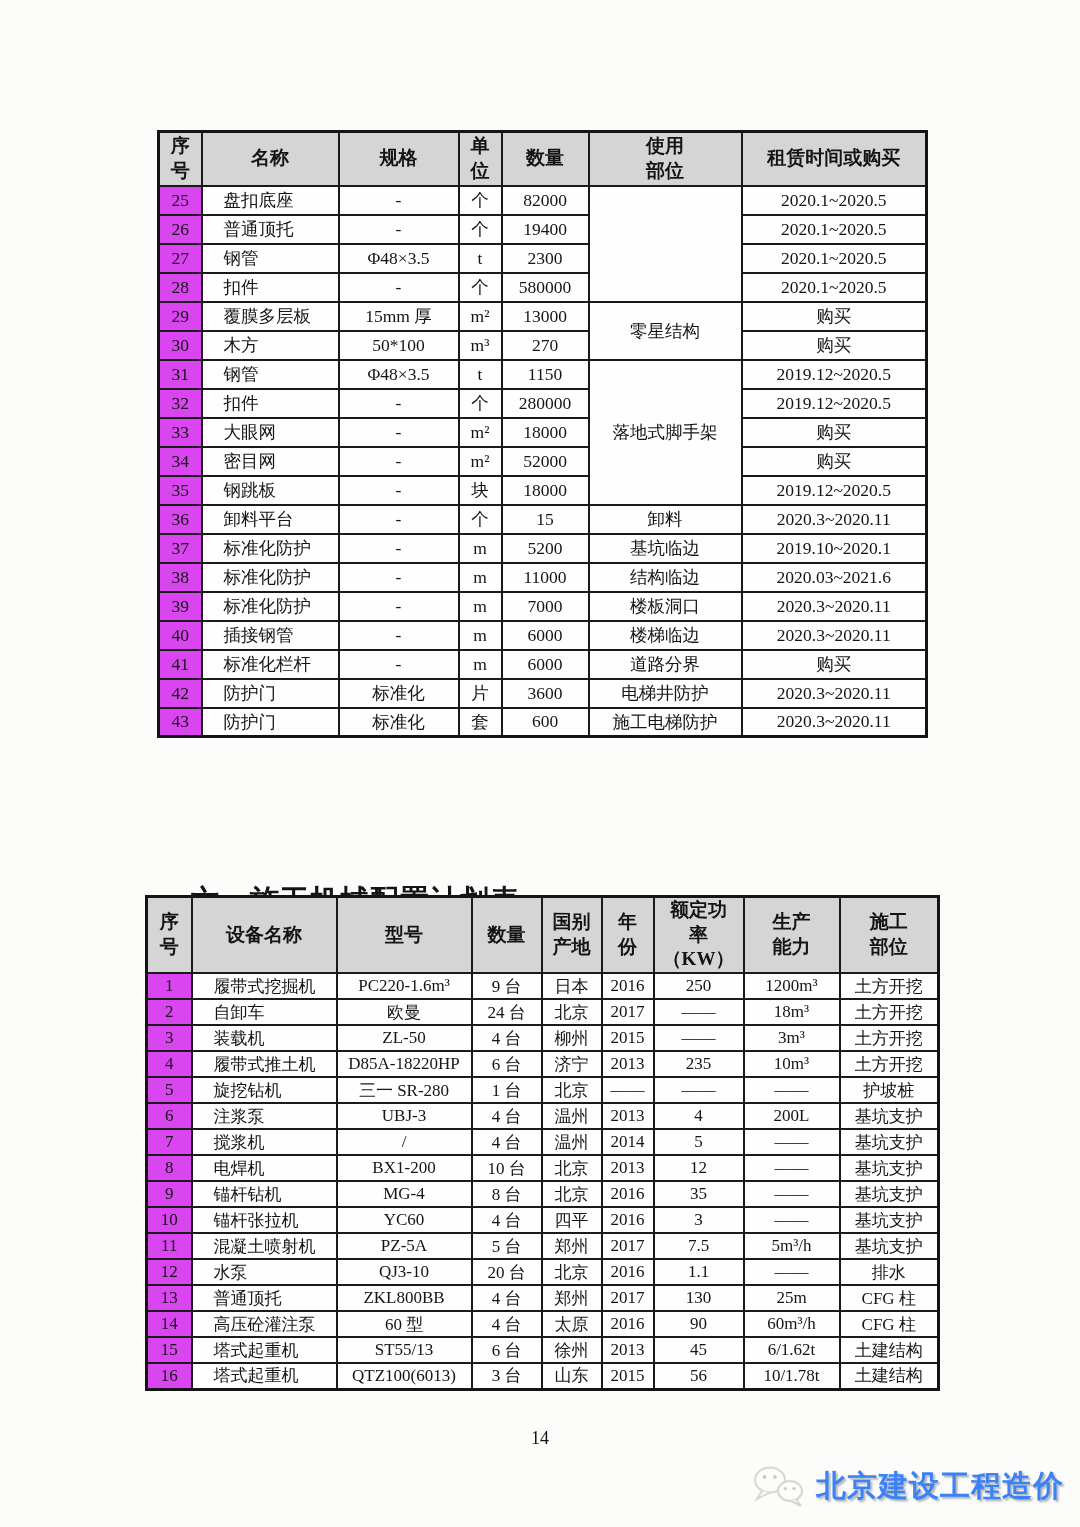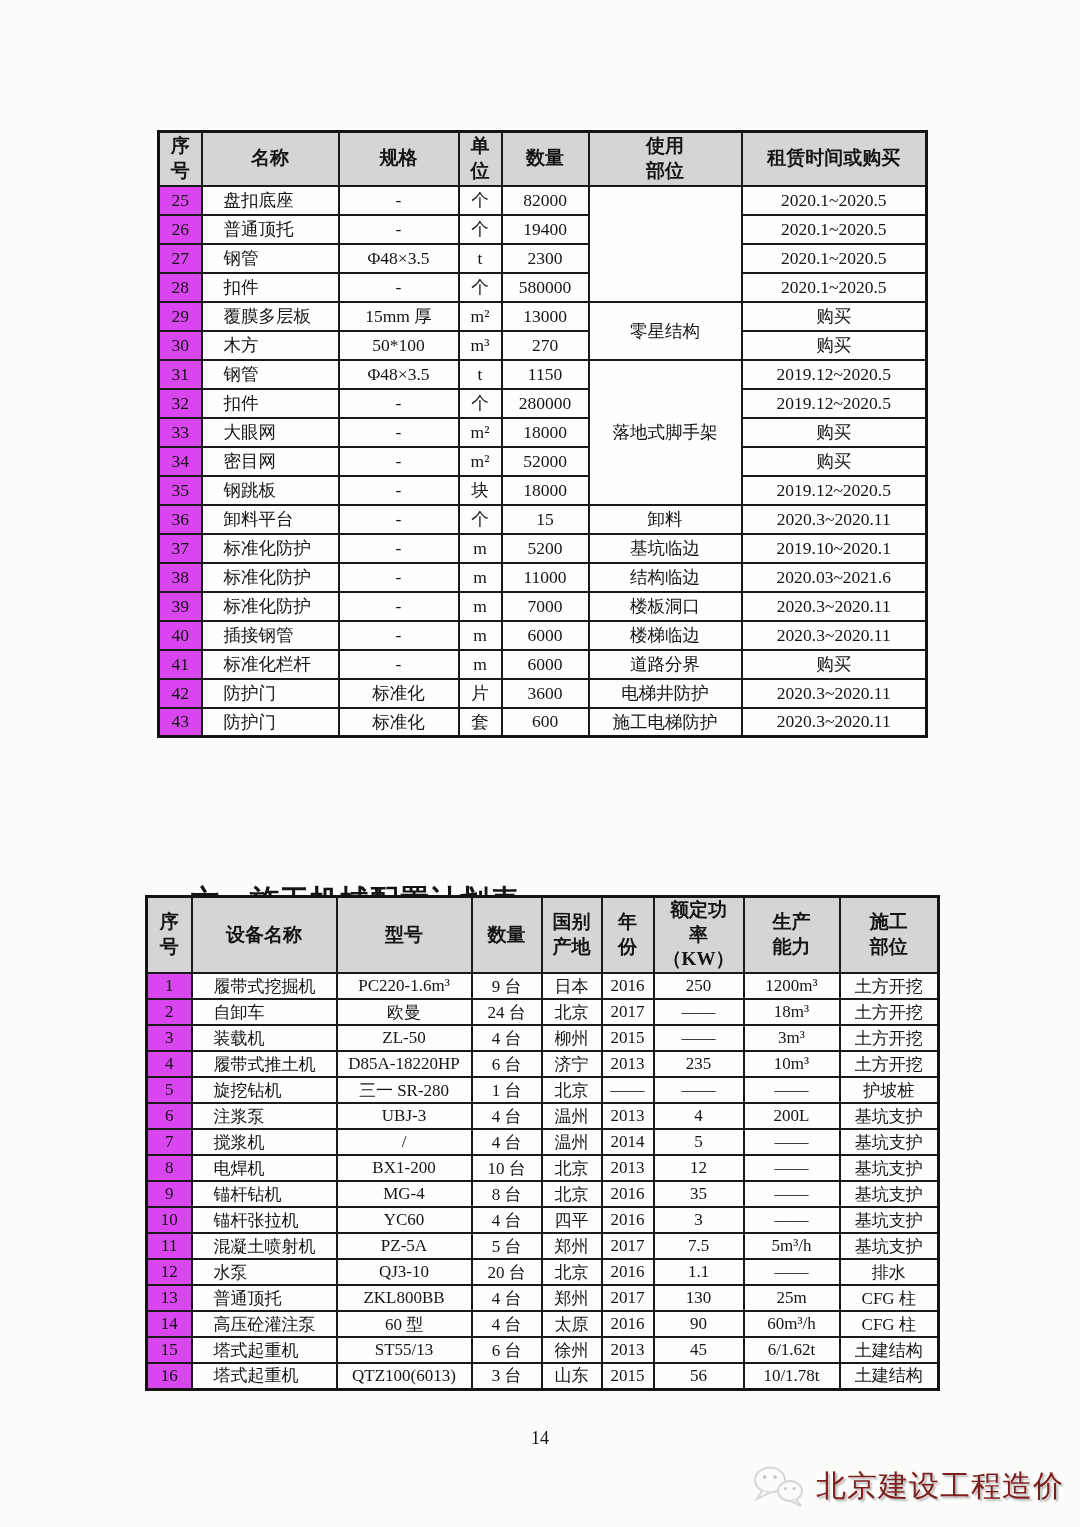--- a/index.html
+++ b/index.html
@@ -41,22 +41,22 @@
   }
   .page-number {
     position:absolute; left:0; top:1428px; width:100%;
     text-align:center; font-size:18px;
   }
   .watermark {
     position:absolute; top:1464px; right:16px;
     display:flex; align-items:center; gap:8px;
   }
   .wm-text {
-    font-size:30px; font-weight:normal; letter-spacing:1px;
-    color:#7f1d1d;
+    font-size:30px; font-weight:bold; letter-spacing:1px;
+    color:#3b82f6;
     text-shadow:2px 2px 2px #b5b5b5, -1px -1px 1px #ffffff;
     white-space:nowrap;
   }
 </style>
 </head>
 <body>
 
 <div class="page">
 
   <table class="doc-table t1" id="t1">

